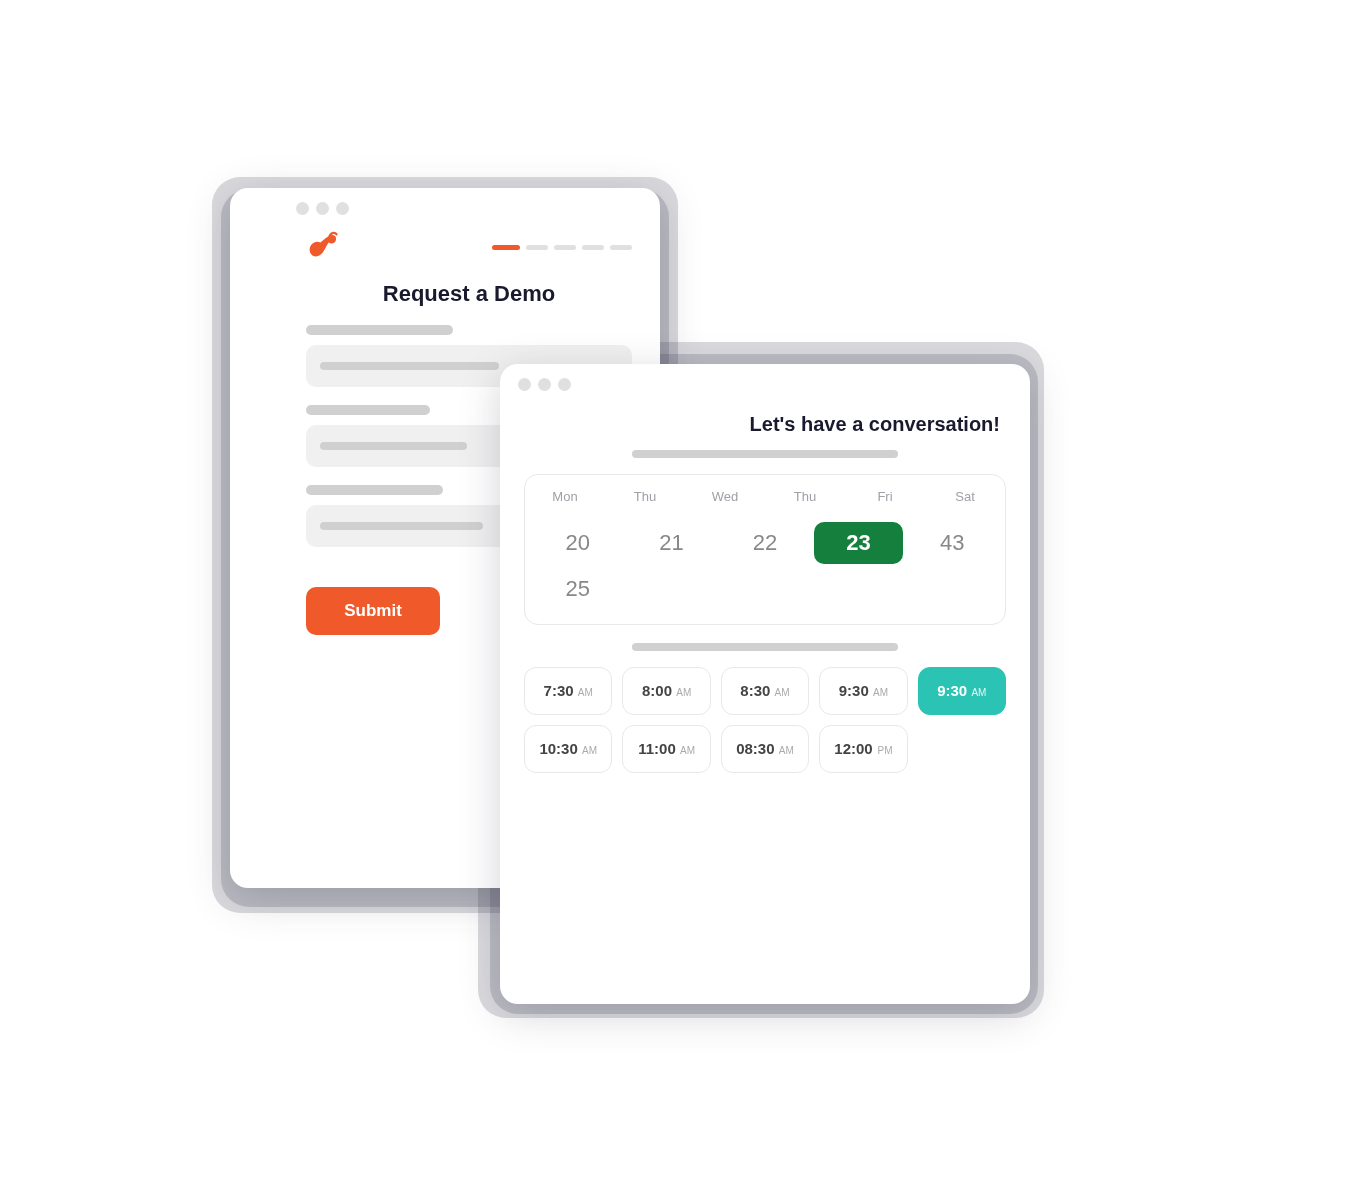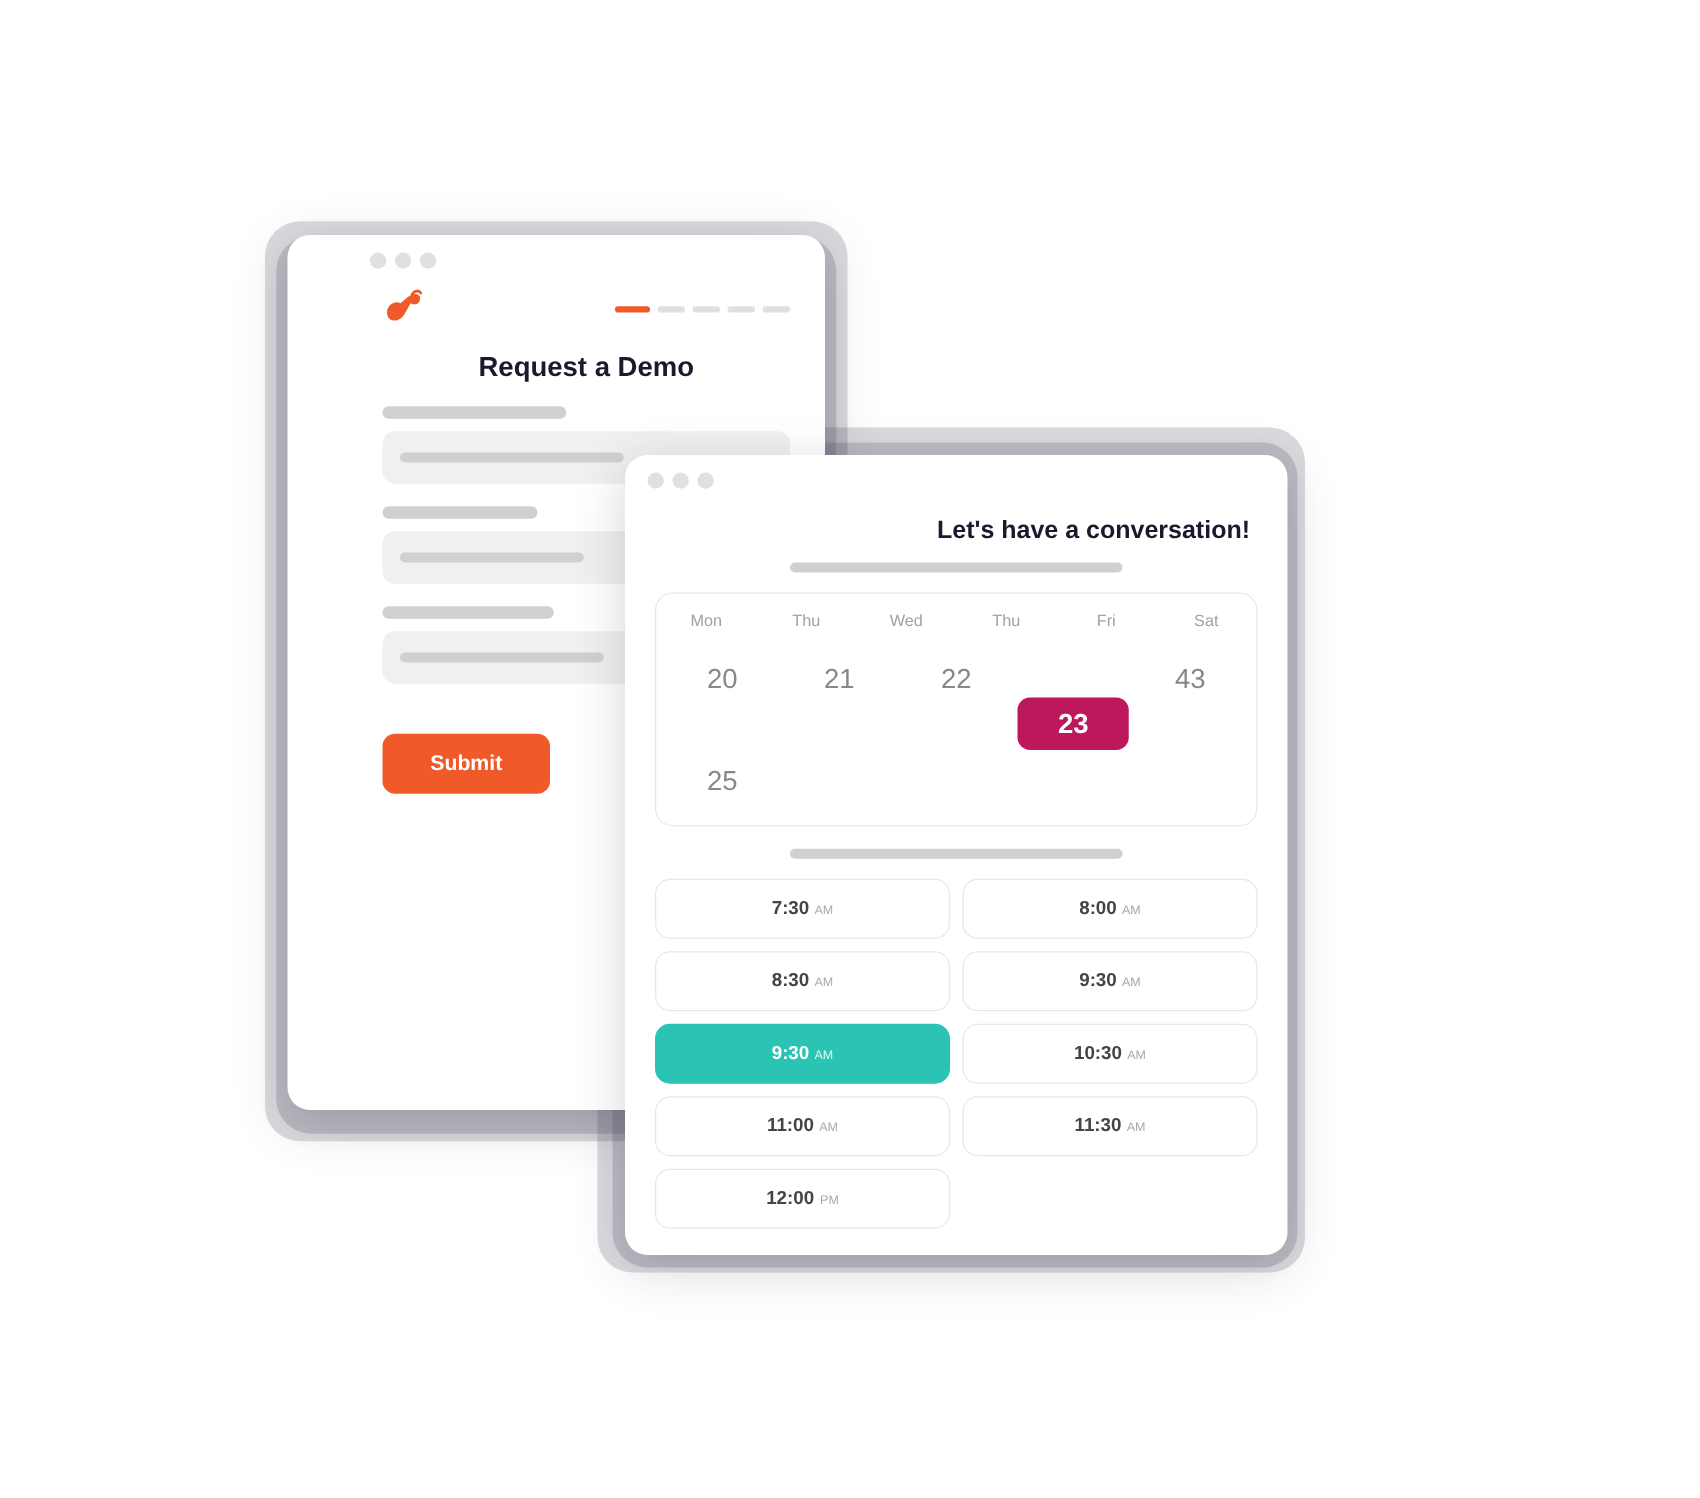--- a/index.html
+++ b/index.html
@@ -204,42 +204,41 @@
     .cal-date-cell {
       text-align: center;
       font-size: 22px;
       font-weight: 400;
       color: #888;
       padding: 8px 0;
       border-radius: 10px;
     }
 
     .cal-date-cell.selected {
-      background: #be185d;
+      background: #15803d;
       color: #ffffff;
       font-weight: 700;
       border-radius: 10px;
-      margin-top: 36px;
     }
 
     .time-section {
       padding: 18px 24px 0 24px;
     }
 
     .skeleton-bar-2 {
       height: 8px;
       background: #d0d0d0;
       border-radius: 4px;
       width: 55%;
       margin: 0 auto 16px auto;
     }
 
     .time-grid {
       display: grid;
-      grid-template-columns: repeat(2, 1fr);
+      grid-template-columns: repeat(5, 1fr);
       gap: 10px;
     }
 
     .time-slot {
       border: 1.5px solid #e8e8e8;
       border-radius: 12px;
       padding: 14px 8px;
       text-align: center;
       cursor: pointer;
       background: #fff;
@@ -393,21 +392,21 @@
         <div class="time-slot selected">
           <span class="time-main selected-text">9:30</span><span class="time-ampm selected-text"> AM</span>
         </div>
         <div class="time-slot">
           <span class="time-main">10:30</span><span class="time-ampm"> AM</span>
         </div>
         <div class="time-slot">
           <span class="time-main">11:00</span><span class="time-ampm"> AM</span>
         </div>
         <div class="time-slot">
-          <span class="time-main">11:30</span><span class="time-ampm"> AM</span>
+          <span class="time-main">08:30</span><span class="time-ampm"> AM</span>
         </div>
         <div class="time-slot">
           <span class="time-main">12:00</span><span class="time-ampm"> PM</span>
         </div>
       </div>
     </div>
   </div>
 
 </div>
 

